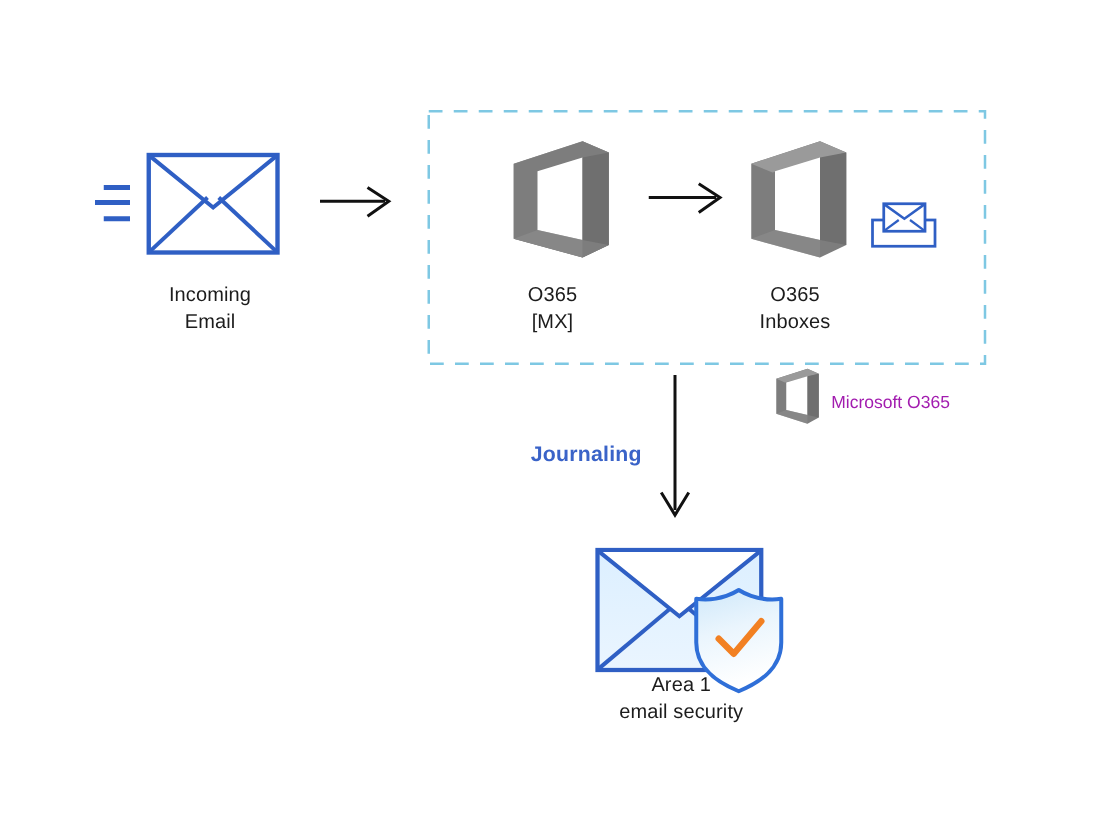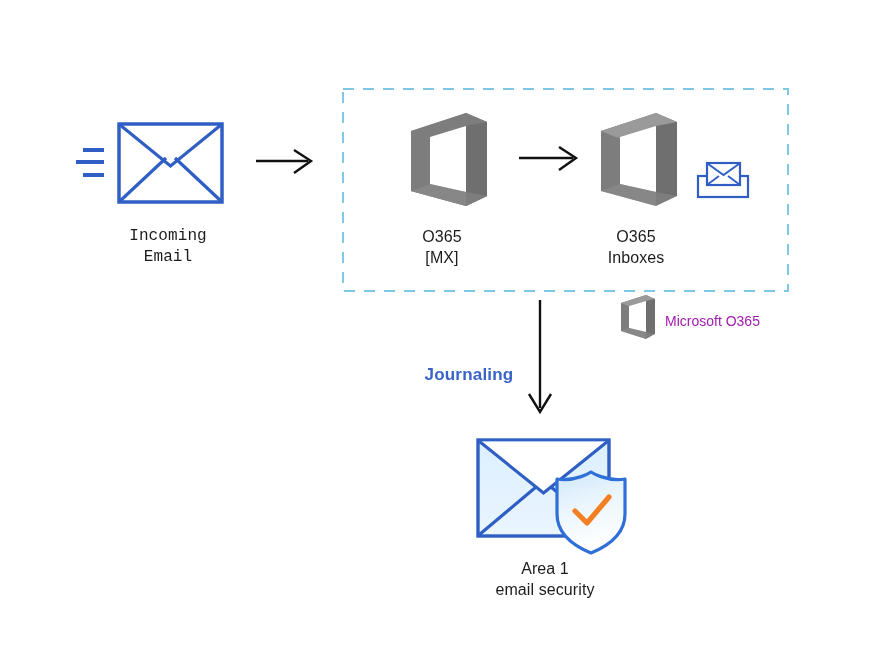--- a/index.html
+++ b/index.html
@@ -35,49 +35,47 @@
     font-size: 16px;
     line-height: 21px;
     color: #1c1c1c;
     white-space: pre-line;
     letter-spacing: 0.1px;
   }
   .caption-incoming {
     left: 88px;
     top: 226px;
     width: 160px;
-    font-family: Liberation Mono, monospace;
   }
   .caption-mx {
     left: 382px;
     top: 226px;
     width: 120px;
   }
   .caption-inboxes {
     left: 574px;
     top: 226px;
     width: 124px;
   }
   .caption-area1 {
     left: 465px;
-    top: 558px;
+    top: 538px;
     width: 160px;
   }
   .label-journaling {
     position: absolute;
     left: 414px;
     top: 354px;
     width: 110px;
     text-align: center;
     font-family: "Liberation Sans", sans-serif;
     font-size: 17px;
     font-weight: bold;
     color: #3a63c8;
     letter-spacing: 0.2px;
-    margin-top: 11px;
   }
   .legend-text {
     position: absolute;
     left: 665px;
     top: 313px;
     font-family: "Liberation Sans", sans-serif;
     font-size: 14px;
     color: #a21caf;
     white-space: nowrap;
   }

